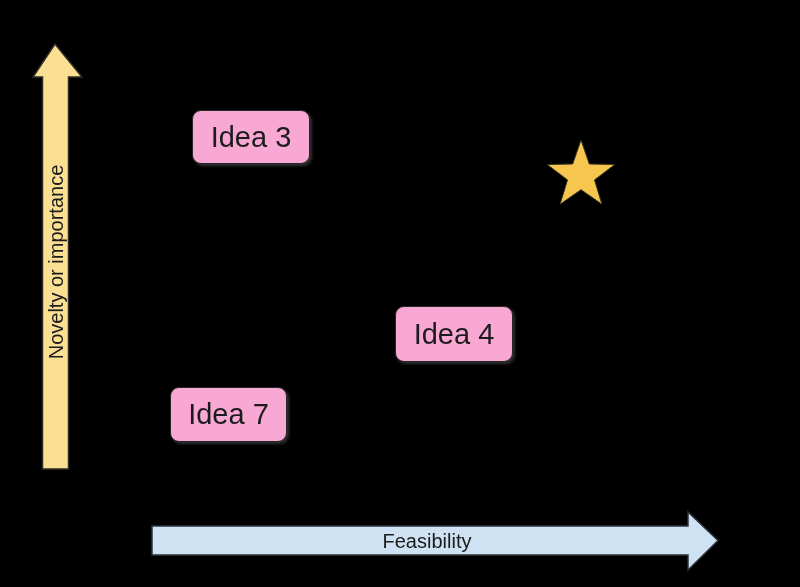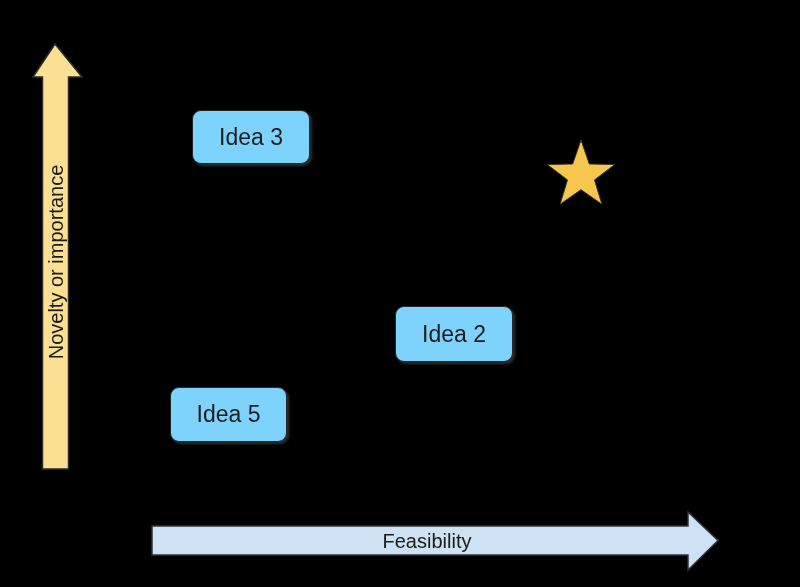--- a/index.html
+++ b/index.html
@@ -12,28 +12,28 @@
     width: 800px;
     height: 587px;
     background: #000000;
     overflow: hidden;
     font-family: "Liberation Sans", sans-serif;
   }
   .idea-box {
     position: absolute;
     z-index: 1;
     box-sizing: border-box;
-    background: #7dd3fc;
+    background: #f9a8d4;
     border: 1px solid #262626;
     border-radius: 9px;
     box-shadow: 2px 2px 3px rgba(88, 88, 88, 0.55);
     display: flex;
     align-items: center;
     justify-content: center;
-    font-size: 23px;
+    font-size: 29px;
     color: #1c1c1c;
   }
   #idea-1 { left: 170px; top: 387px; width: 117px; height: 55px; }
   #idea-2 { left: 395px; top: 306px; width: 118px; height: 56px; }
   #idea-3 { left: 192px; top: 110px; width: 118px; height: 54px; }
   #idea-4 { left: 433px; top: 178px; width: 119px; height: 57px; }
   #shapes {
     position: absolute;
     left: 0;
     top: 0;
@@ -48,24 +48,24 @@
 </style>
 </head>
 <body>
 
 <div id="stage">
 
   <div class="idea-box" id="idea-3">
     <span>Idea 3</span>
   </div>
   <div class="idea-box" id="idea-2">
-    <span>Idea 2</span>
+    <span>Idea 4</span>
   </div>
   <div class="idea-box" id="idea-1">
-    <span>Idea 5</span>
+    <span>Idea 7</span>
   </div>
 
   <svg id="shapes" width="800" height="587" viewBox="0 0 800 587">
 
     <polygon points="55,44 82,77 68.5,77 68.5,469 42.5,469 42.5,77 33,77" fill="#FBDF93" stroke="#2e2e26" stroke-width="1.5" stroke-linejoin="miter"></polygon>
     <text transform="translate(56,262) rotate(-90)" text-anchor="middle" dy="0.35em">Novelty or importance</text>
 
     <polygon points="152,526 688,526 688,512 718,540.5 688,570 688,555 152,555" fill="#CFE2F3" stroke="#2c343c" stroke-width="1.5" stroke-linejoin="miter"></polygon>
     <text x="427" y="540.5" text-anchor="middle" dy="0.35em">Feasibility</text>
 

